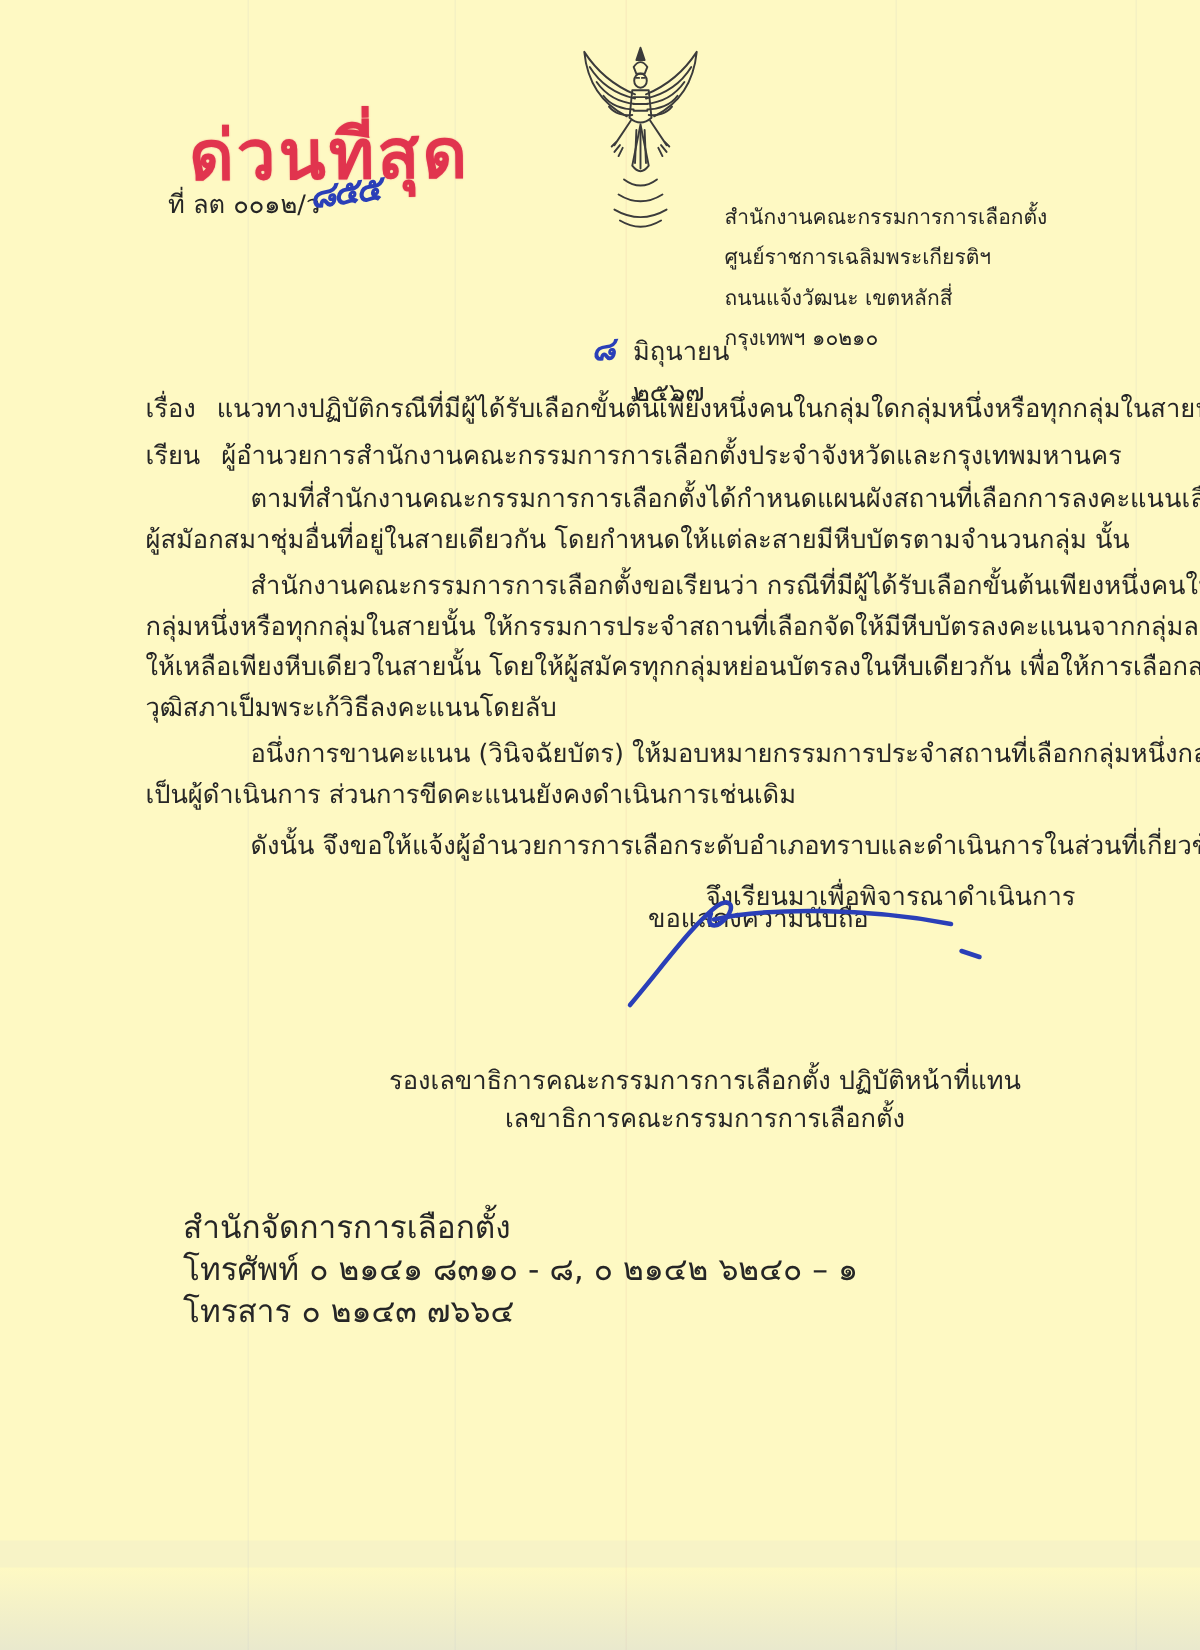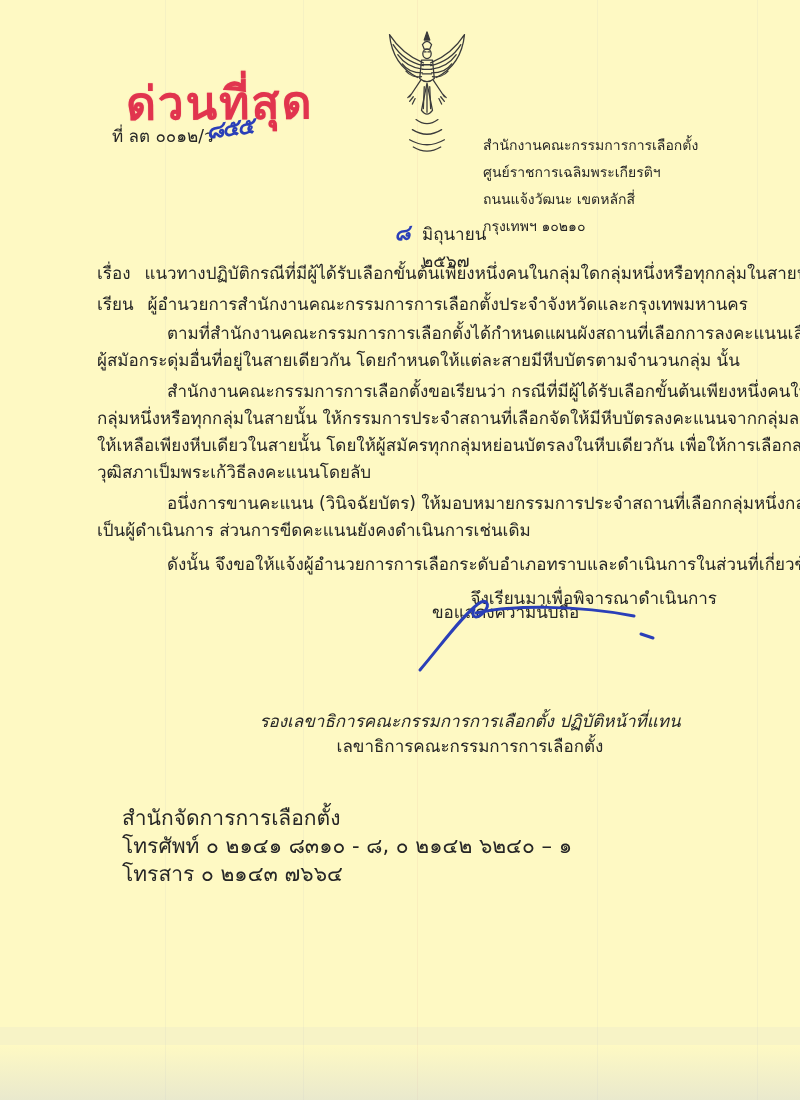--- a/index.html
+++ b/index.html
@@ -63,21 +63,21 @@
   .body-block{left:97px;top:320px;width:620px;}
   .body-block .line{font-size:17px;line-height:27px;white-space:nowrap;}
   .indent1{padding-left:70px;}
   .pgap{height:4px;}
   .pgap2{height:7px;}
   .line-sole{padding-left:125px;text-align:right;}
 
   .closing-salutation{left:432px;top:568px;font-size:17px;margin-top:30px;}
   .signature{left:398px;top:596px;}
   .closing-name{left:280px;top:682px;width:380px;text-align:center;font-size:17px;line-height:26px;}
-  .closing-title1{left:240px;top:708px;width:460px;text-align:center;font-size:17px;line-height:26px;font-style:italic;}
+  .closing-title1{left:240px;top:708px;width:460px;text-align:center;font-size:17px;line-height:26px;}
   .closing-title2{left:240px;top:733px;width:460px;text-align:center;font-size:17px;line-height:26px;}
 
   .footer-block{left:122px;top:804px;}
   .footer-block div{font-size:21px;line-height:28px;white-space:nowrap;}
 </style>
 </head>
 <body>
 
 <div class="page">
 
@@ -148,21 +148,21 @@
     <span>แนวทางปฏิบัติกรณีที่มีผู้ได้รับเลือกขั้นต้นเพียงหนึ่งคนในกลุ่มใดกลุ่มหนึ่งหรือทุกกลุ่มในสายนั้น</span>
   </div>
 
   <div class="abs label-row recipient-row txt">
     <span>เรียน</span>
     <span>ผู้อำนวยการสำนักงานคณะกรรมการการเลือกตั้งประจำจังหวัดและกรุงเทพมหานคร</span>
   </div>
 
   <div class="abs body-block">
     <div class="line indent1">ตามที่สำนักงานคณะกรรมการการเลือกตั้งได้กำหนดแผนผังสถานที่เลือกการลงคะแนนเลือก</div>
-    <div class="line">ผู้สมัอกระดุ่มอื่นที่อยู่ในสายเดียวกัน โดยกำหนดให้แต่ละสายมีหีบบัตรตามจำนวนกลุ่ม นั้น</div>
+    <div class="line">ผู้สมัอกสมาชุ่มอื่นที่อยู่ในสายเดียวกัน โดยกำหนดให้แต่ละสายมีหีบบัตรตามจำนวนกลุ่ม นั้น</div>
     <div class="pgap"></div>
     <div class="line indent1">สำนักงานคณะกรรมการการเลือกตั้งขอเรียนว่า กรณีที่มีผู้ได้รับเลือกขั้นต้นเพียงหนึ่งคนในกลุ่มใด</div>
     <div class="line">กลุ่มหนึ่งหรือทุกกลุ่มในสายนั้น ให้กรรมการประจำสถานที่เลือกจัดให้มีหีบบัตรลงคะแนนจากกลุ่มละหนึ่งหีบ</div>
     <div class="line">ให้เหลือเพียงหีบเดียวในสายนั้น โดยให้ผู้สมัครทุกกลุ่มหย่อนบัตรลงในหีบเดียวกัน เพื่อให้การเลือกสมาชิก</div>
     <div class="line">วุฒิสภาเป็มพระเก้วิธีลงคะแนนโดยลับ</div>
     <div class="pgap"></div>
     <div class="line indent1">อนึ่งการขานคะแนน (วินิจฉัยบัตร) ให้มอบหมายกรรมการประจำสถานที่เลือกกลุ่มหนึ่งกลุ่มใด</div>
     <div class="line">เป็นผู้ดำเนินการ ส่วนการขีดคะแนนยังคงดำเนินการเช่นเดิม</div>
     <div class="pgap2"></div>
     <div class="line indent1">ดังนั้น จึงขอให้แจ้งผู้อำนวยการการเลือกระดับอำเภอทราบและดำเนินการในส่วนที่เกี่ยวข้องต่อไป</div>

